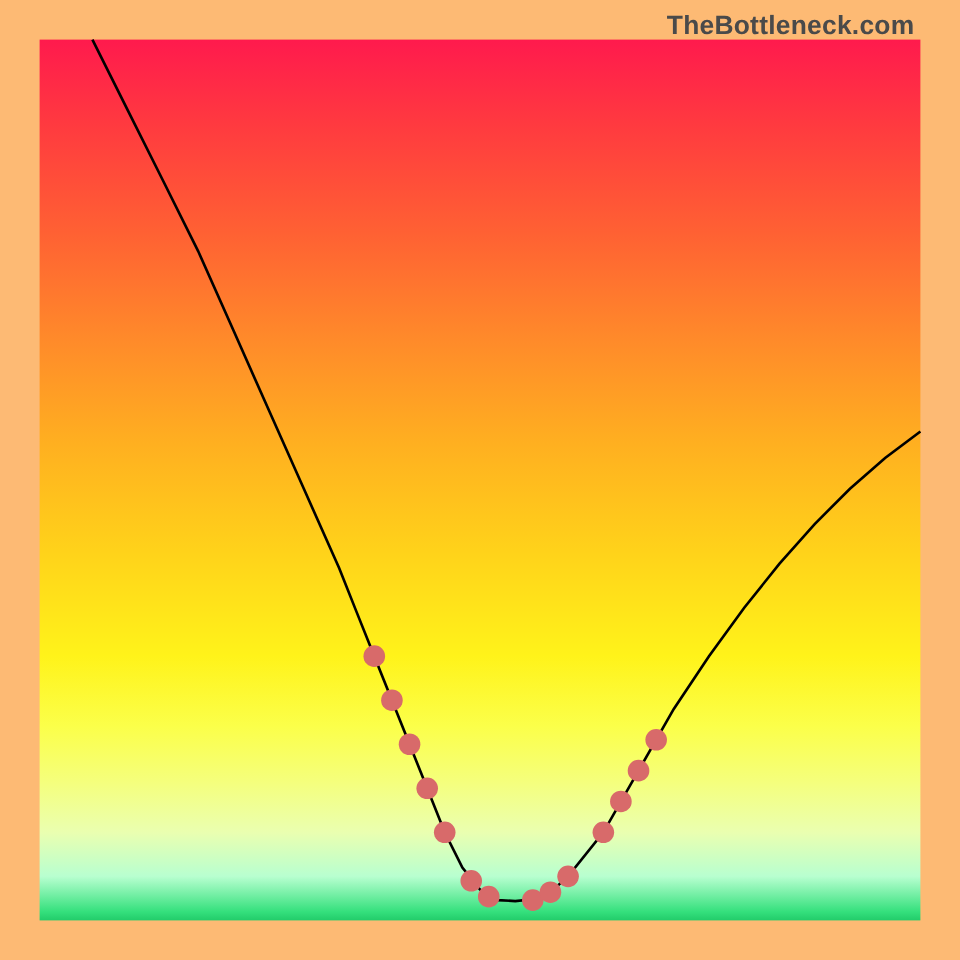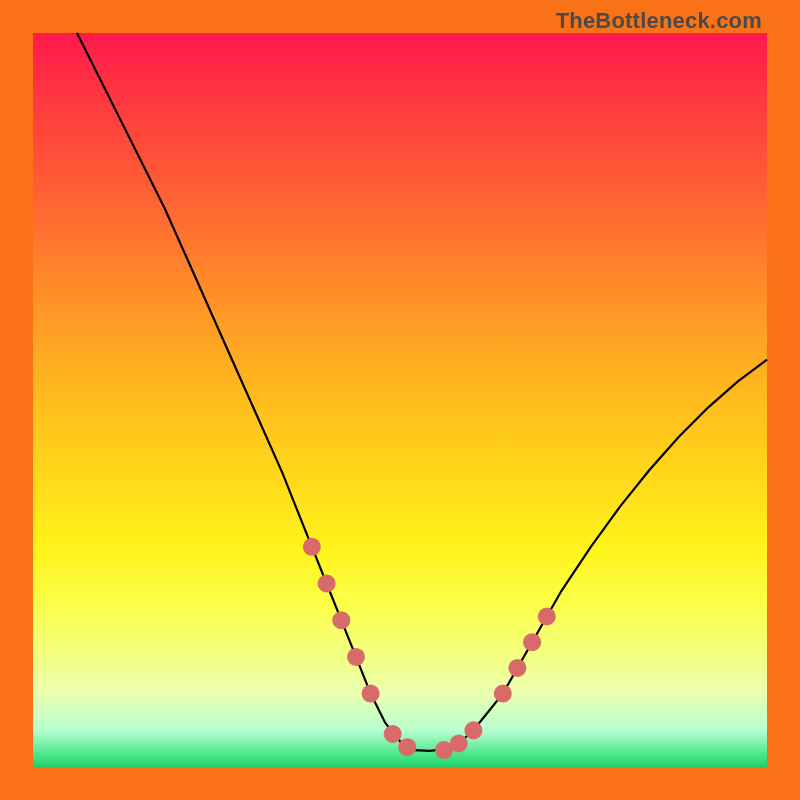--- a/index.html
+++ b/index.html
@@ -10,21 +10,21 @@
     overflow: hidden;
     background: #000;
     font-family: Arial, Helvetica, sans-serif;
   }
   .frame {
     position: absolute;
     top: 0;
     left: 0;
     width: 800px;
     height: 800px;
-    background: #f97316;
+    background: #fdba74;
   }
   .plot {
     position: absolute;
     top: 33px;
     left: 33px;
     width: 734px;
     height: 734px;
     background: linear-gradient(
       to bottom,
       #ff1a4d 0%,

